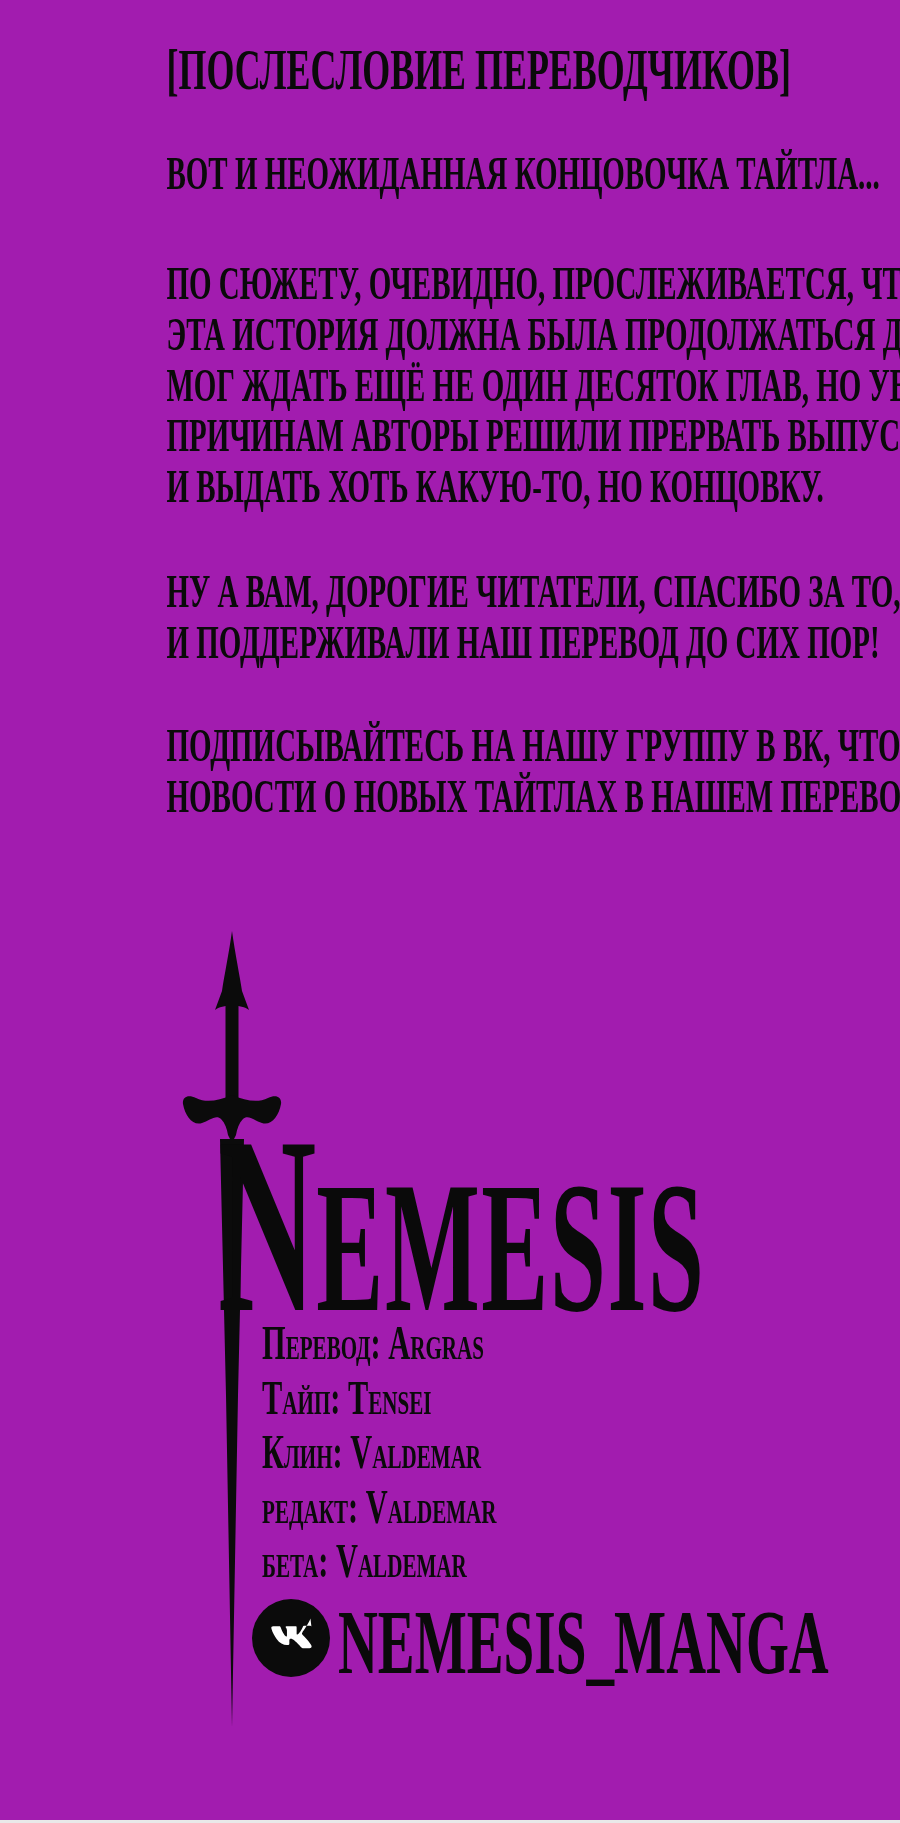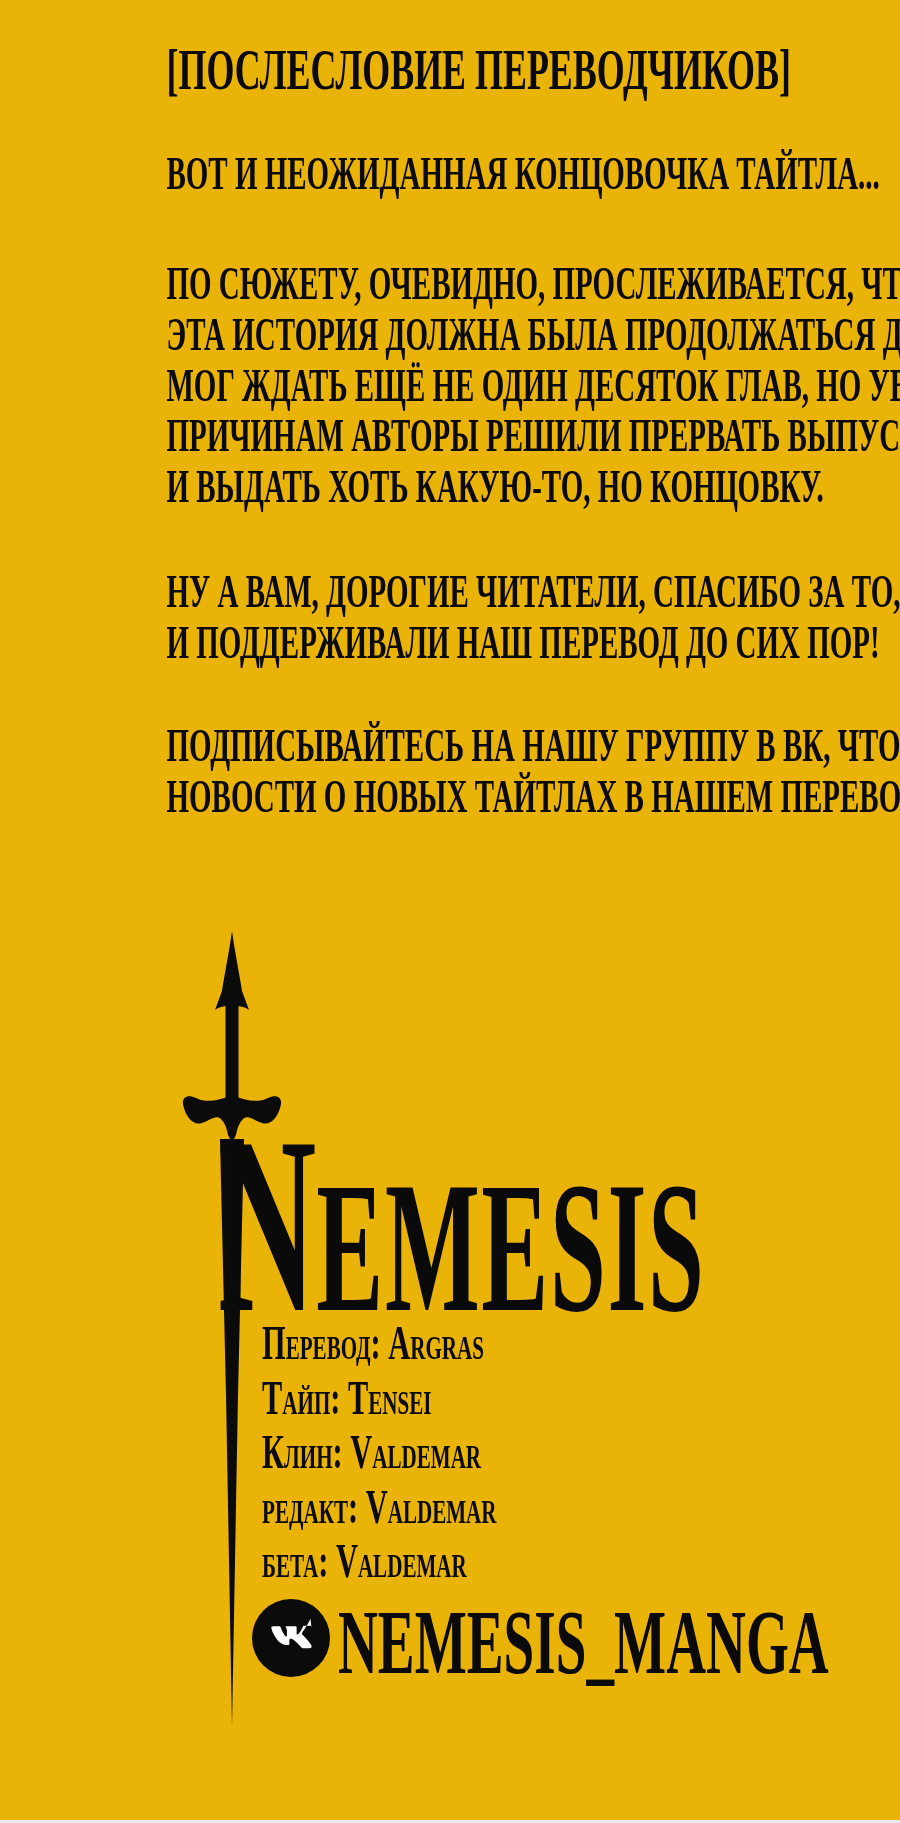--- a/index.html
+++ b/index.html
@@ -1,17 +1,17 @@
 <!DOCTYPE html>
 <html><head>
 <meta charset="utf-8">
 <style>
   html,body{margin:0;padding:0;background:#ffffff;}
   #canvas{
-    position:relative;width:900px;height:1823px;background:#eab308;
+    position:relative;width:900px;height:1823px;background:#a21caf;
     overflow:hidden;font-family:"Liberation Serif", serif;color:#0a0a0a;
   }
   
   #afterword{
     position:absolute;left:0;top:0;width:900px;height:900px;
     transform:scaleX(0.63);transform-origin:450px 0;
   }
   #afterword .title{
     position:absolute;left:0;top:40px;width:900px;text-align:center;
     font-size:57px;line-height:60px;font-weight:700;white-space:nowrap;

